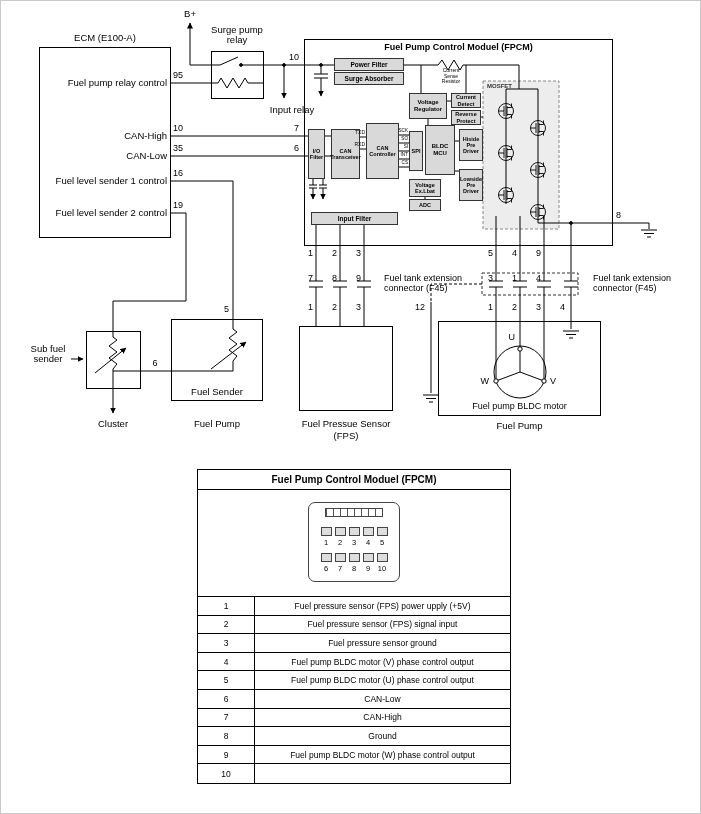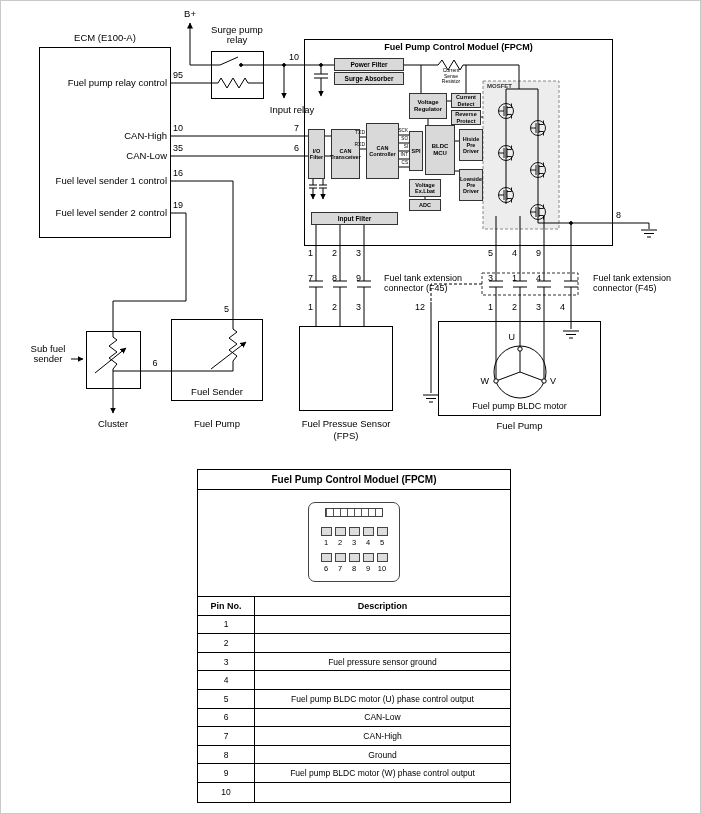--- a/index.html
+++ b/index.html
@@ -271,36 +271,35 @@
         <div class="prow" style="top:61px">
           <span class="pnum">6</span>
           <span class="pnum">7</span>
           <span class="pnum">8</span>
           <span class="pnum">9</span>
           <span class="pnum">10</span>
         </div>
       </div>
     </div>
     <div class="grid">
-      <div class="trow thead">
-        <div class="tcell pincol">Pin No.</div>
-        <div class="tcell desccol">Description</div>
-      </div>
       <div class="trow">
         <div class="tcell pincol">1</div>
+        <div class="tcell desccol">Fuel pressure sensor (FPS) power upply (+5V)</div>
       </div>
       <div class="trow">
         <div class="tcell pincol">2</div>
+        <div class="tcell desccol">Fuel pressure sensor (FPS) signal input</div>
       </div>
       <div class="trow">
         <div class="tcell pincol">3</div>
         <div class="tcell desccol">Fuel pressure sensor ground</div>
       </div>
       <div class="trow">
         <div class="tcell pincol">4</div>
+        <div class="tcell desccol">Fuel pump BLDC motor (V) phase control output</div>
       </div>
       <div class="trow">
         <div class="tcell pincol">5</div>
         <div class="tcell desccol">Fuel pump BLDC motor (U) phase control output</div>
       </div>
       <div class="trow">
         <div class="tcell pincol">6</div>
         <div class="tcell desccol">CAN-Low</div>
       </div>
       <div class="trow">

